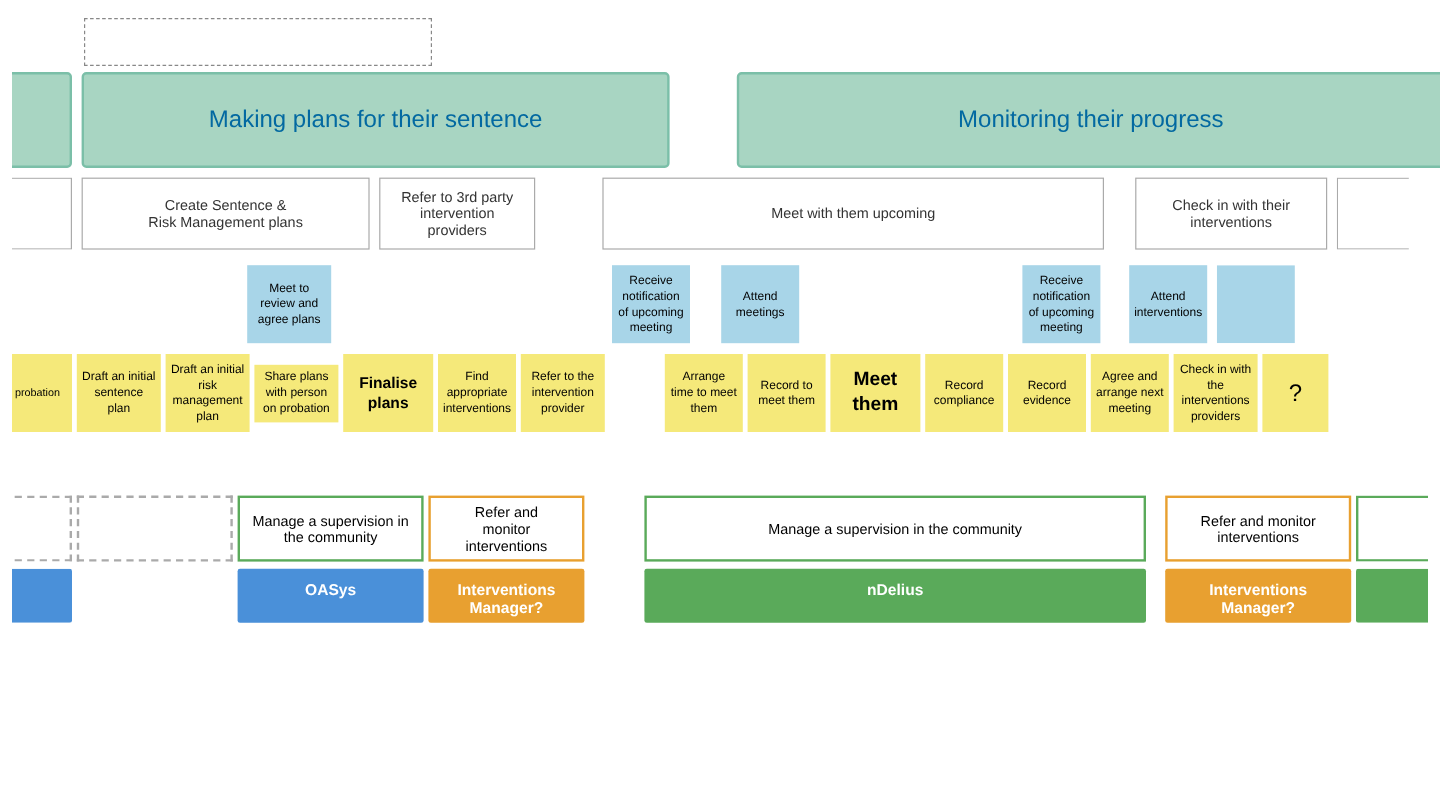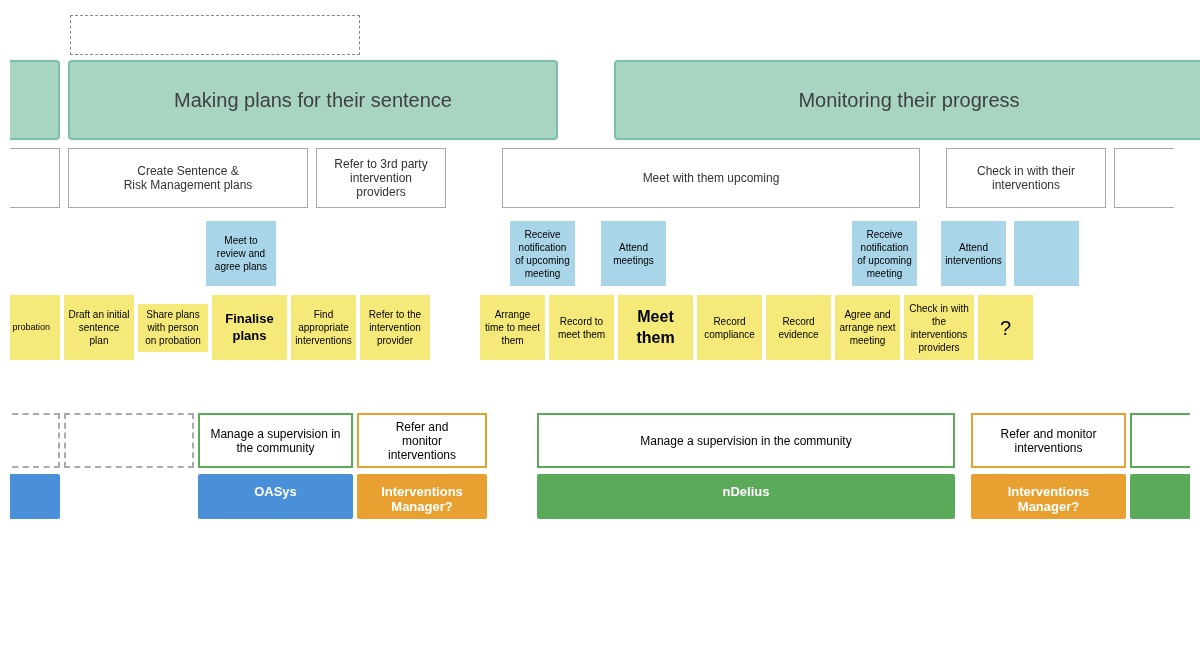--- a/index.html
+++ b/index.html
@@ -20,21 +20,21 @@
     
     .phase-header {
       background: #a8d5c2;
       border: 2px solid #7bbfa8;
       border-radius: 4px;
       display: flex;
       align-items: center;
       justify-content: center;
       font-size: 20px;
       font-weight: normal;
-      color: #404040;
+      color: #0369a1;
       padding: 20px;
       text-align: center;
     }
 
     
     .activity-box {
       border: 1px solid #aaa;
       background: #fff;
       display: flex;
       align-items: center;
@@ -220,20 +220,23 @@
     <div style="width:50px; flex-shrink:0; overflow:hidden;">
       <div class="sticky sticky-yellow" style="width:70px; height:65px; margin-left:-20px;">
         <span style="font-size:9px;">on probation</span>
       </div>
     </div>
 
     <div class="sticky sticky-yellow" style="width:70px; height:65px; flex-shrink:0;text-align:center;">
       <span>Draft an initial sentence plan</span>
     </div>
 
+    <div class="sticky sticky-yellow" style="width:70px; height:65px; flex-shrink:0;">
+      <span>Draft an initial risk management plan</span>
+    </div>
 
     <div class="sticky sticky-yellow" style="width:70px; height:48px; flex-shrink:0;">
       <span>Share plans with person on probation</span>
     </div>
 
     <div class="sticky sticky-yellow" style="width:75px; height:65px; flex-shrink:0; font-size:13px; font-weight:bold;">
       <span>Finalise plans</span>
     </div>
 
     <div class="sticky sticky-yellow" style="width:65px; height:65px; flex-shrink:0;">

